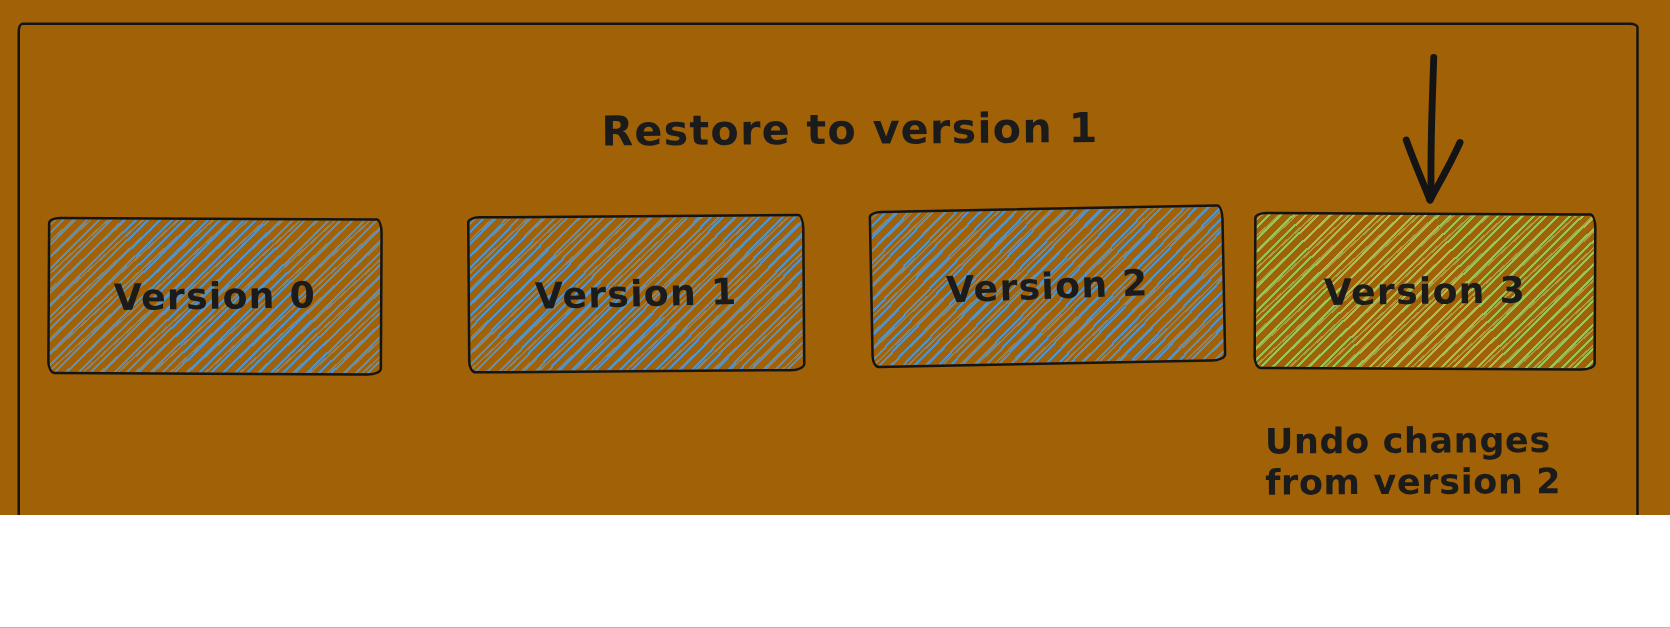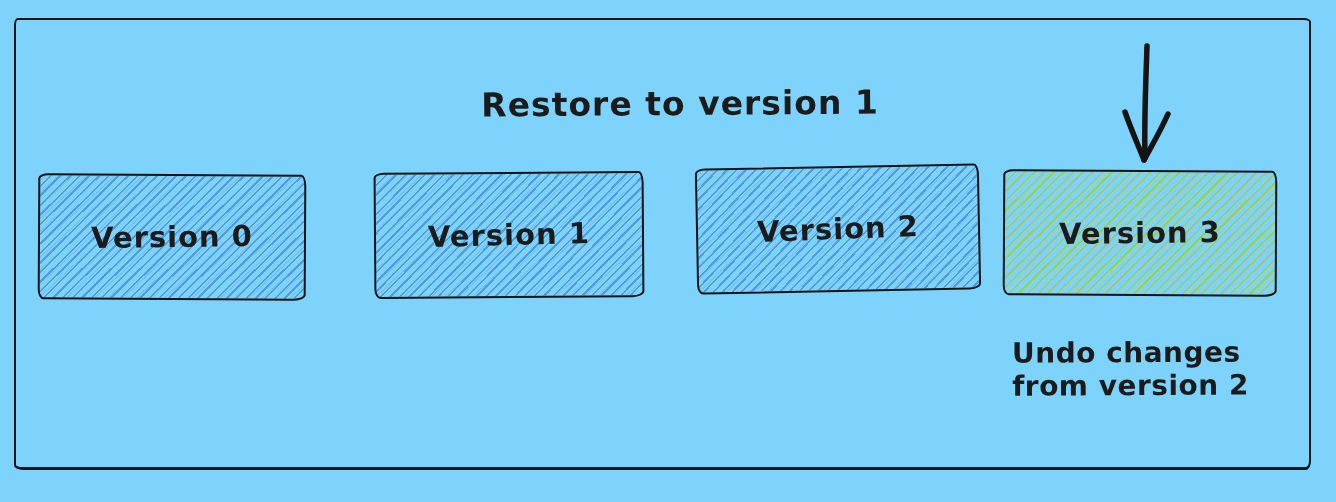--- a/index.html
+++ b/index.html
@@ -1,21 +1,21 @@
 <!DOCTYPE html>
 <html><head>
 <meta charset="utf-8">
 <style>
   * { margin: 0; padding: 0; box-sizing: border-box; }
   html, body { background: #ffffff; }
   #stage {
     position: relative;
     width: 1336px;
-    height: 502px;
-    background: #7dd3fc;
+    height: 412px;
+    background: #a16207;
     overflow: hidden;
     font-family: "DejaVu Sans", sans-serif;
     color: #1b1b1b;
   }
   .frame {
     position: absolute;
     left: 14px; top: 18px;
     width: 1297px; height: 452px;
     border: 2.5px solid #141414;
     border-bottom-width: 3.5px;

